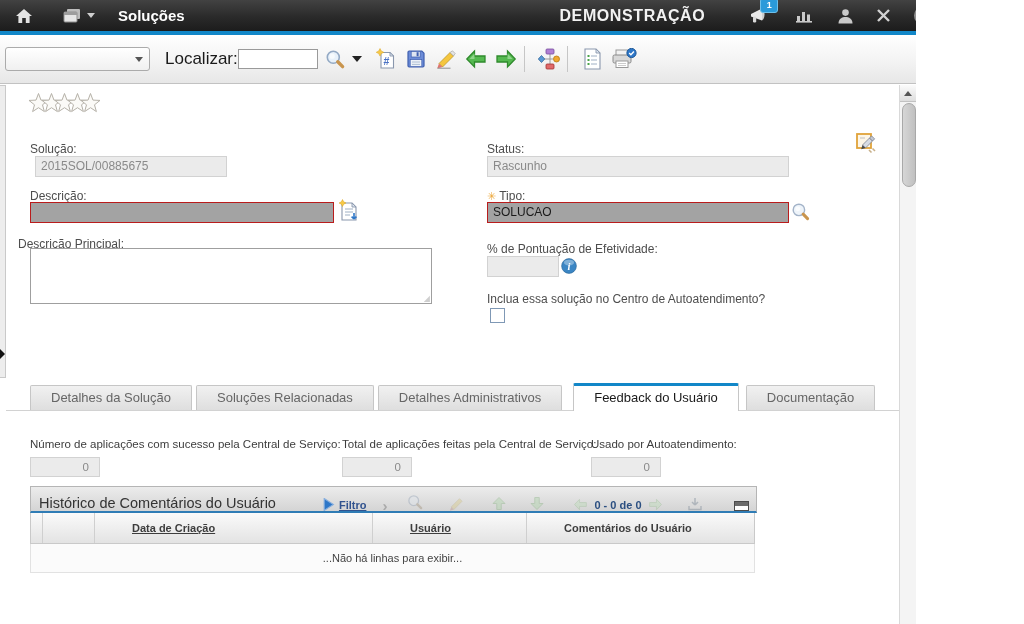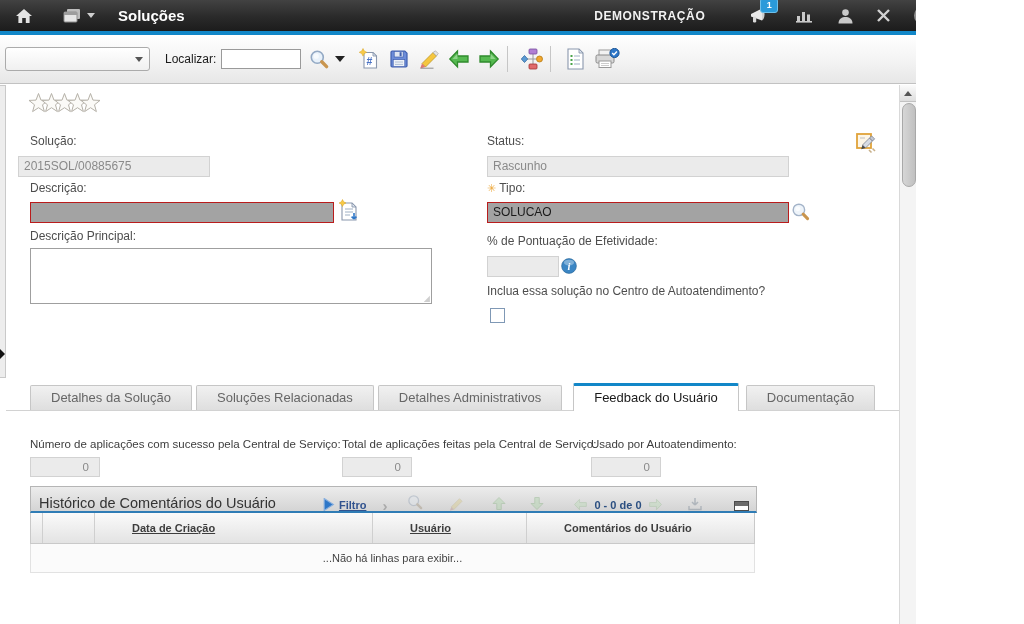--- a/index.html
+++ b/index.html
@@ -5,21 +5,21 @@
   html,body{margin:0;padding:0;background:#fff;}
   .page{position:relative;width:916px;height:624px;overflow:hidden;
         font-family:"Liberation Sans",sans-serif;background:#fff;}
 
   
   .navbar{position:absolute;top:0;left:0;width:1024px;height:31px;
           background:linear-gradient(#424242,#2a2a2a 55%,#1c1c1c);
           border-bottom:4px solid #1287c8;display:flex;align-items:center;
           box-sizing:content-box;}
   .nav-title{color:#fff;font-size:15px;font-weight:bold;margin-left:22px;}
-  .nav-env{color:#f2f2f2;font-size:12px;font-weight:bold;letter-spacing:.6px;}
+  .nav-env{color:#f2f2f2;font-size:16px;font-weight:bold;letter-spacing:.6px;}
   .nav-spacer{flex:1;}
   .nav-ic{position:relative;display:flex;align-items:center;justify-content:center;
           width:24px;height:24px;cursor:pointer;}
   .badge{position:absolute;top:-6px;right:-7px;min-width:10px;height:13px;line-height:13px;
          padding:0 3px;background:#2a9ada;border:1px solid #6fc0ea;border-radius:3px;
          color:#fff;font-size:9px;font-weight:bold;text-align:center;}
   .help-circle{width:15px;height:15px;border:2px solid #8f8f8f;border-radius:50%;
                color:#ababab;font-size:11px;font-weight:bold;text-align:center;line-height:15px;}
   .ibm{font-family:"Liberation Serif",serif;font-weight:800;font-size:19px;letter-spacing:.5px;
        color:transparent;background:repeating-linear-gradient(to bottom,#b0b0b0 0 1.6px,rgba(0,0,0,0) 1.6px 3.2px);
@@ -29,21 +29,21 @@
               border-top:5px solid #cfcfcf;display:inline-block;margin-left:4px;}
 
   
   .toolbar{position:absolute;top:35px;left:0;width:1024px;height:49px;
            background:linear-gradient(#ffffff,#f3f3f3 55%,#e7e7e7);
            border-bottom:1px solid #c2c2c2;display:flex;align-items:center;box-sizing:border-box;}
   .action-select{width:143px;height:22px;margin-left:5px;background:linear-gradient(#fff,#f0f0f0);
                  border:1px solid #ababab;border-radius:3px;display:flex;align-items:center;
                  justify-content:flex-end;cursor:pointer;}
   .action-select .caret-down{border-top-color:#555;margin-right:6px;}
-  .loc-label{font-size:12px;color:#1a1a1a;margin-left:15px;margin-right:5px;}
+  .loc-label{font-size:17px;color:#1a1a1a;margin-left:15px;}
   .loc-input{width:72px;height:18px;border:1px solid #9a9a9a;font-size:12px;padding:0 3px;
              font-family:"Liberation Sans",sans-serif;}
   .tb-ic{display:flex;align-items:center;justify-content:center;width:24px;height:26px;
          margin-left:6px;cursor:pointer;}
   .tb-sep{width:1px;height:26px;background:#c6c6c6;margin:0 6px;}
   .tb-caret{width:0;height:0;border-left:5px solid transparent;border-right:5px solid transparent;
             border-top:6px solid #222;margin-left:4px;cursor:pointer;}
 
   
   .main-bg{position:absolute;top:85px;left:0;width:1024px;height:539px;background:#fff;}
@@ -55,21 +55,21 @@
   .vscroll{position:absolute;top:85px;right:0;width:17px;height:539px;background:#f4f4f4;
            border-left:1px solid #d9d9d9;box-sizing:border-box;}
   .vs-btn{position:absolute;top:0;left:0;width:16px;height:16px;background:linear-gradient(#fbfbfb,#dedede);
           border-bottom:1px solid #c2c2c2;display:flex;align-items:center;justify-content:center;cursor:pointer;}
   .vs-up{width:0;height:0;border-left:4px solid transparent;border-right:4px solid transparent;
          border-bottom:5px solid #555;}
   .vs-thumb{position:absolute;top:18px;left:2px;width:12px;height:82px;border-radius:7px;
             background:linear-gradient(to right,#d6d6d6,#c0c0c0);border:1px solid #a8a8a8;cursor:grab;}
 
   
-  .lbl{position:absolute;font-size:12px;color:#4d4d4d;white-space:nowrap;}
+  .lbl{position:absolute;font-size:12px;color:#4d4d4d;white-space:nowrap;margin-top:8px;}
   .req{color:#eda93f;font-size:11px;margin-right:3px;}
   .field{position:absolute;height:19px;line-height:19px;font-size:12px;padding:0 5px;
          box-sizing:content-box;white-space:nowrap;overflow:hidden;}
   .ro{background:#ebebeb;border:1px solid #d2d2d2;color:#8a8a8a;}
   .rw{background:#a3a3a3;border:1px solid #b91c1c;color:#1a1a1a;}
   .textarea{position:absolute;background:#fff;border:1px solid #9f9f9f;}
   .grip{position:absolute;right:1px;bottom:0;font-size:8px;color:#cfcfcf;}
   .ic-abs{position:absolute;cursor:pointer;}
   .checkbox{position:absolute;width:13px;height:13px;background:#fff;border:1px solid #7f98b5;
             cursor:pointer;}
@@ -267,35 +267,35 @@
         </defs>
       <use href="#st" transform="translate(10.5,11.5)" fill="#fbfaf7" stroke="#b5b1a8"></use>
       <use href="#st" transform="translate(23.5,11.5)" fill="#fbfaf7" stroke="#b5b1a8"></use>
       <use href="#st" transform="translate(36.5,11.5)" fill="#fbfaf7" stroke="#b5b1a8"></use>
       <use href="#st" transform="translate(49.5,11.5)" fill="#fbfaf7" stroke="#b5b1a8"></use>
       <use href="#st" transform="translate(62.5,11.5)" fill="#fbfaf7" stroke="#b5b1a8"></use>
     </svg>
   </div>
 
   <span class="lbl" style="left:30px;top:134px">Solução:</span>
-  <div class="field ro" style="left:18px;top:156px;width:180px">2015SOL/00885675</div>
+  <div class="field ro" style="left:35px;top:156px;width:180px">2015SOL/00885675</div>
 
   <span class="lbl" style="left:30px;top:181px">Descrição:</span>
   <div class="field rw" style="left:30px;top:202px;width:292px"></div>
   <div class="ic-abs" style="left:338px;top:199px">
     <svg width="22" height="24" viewBox="0 0 22 24">
       <path d="M4 4 h10 l4 4 v13 h-14 z" fill="#fff" stroke="#8a97ad" stroke-width="1.1"></path>
       <path d="M14 4 l4 4 h-4 z" fill="#dfe6f0" stroke="#8a97ad" stroke-width="0.9"></path>
       <path d="M7 10 h8 M7 13 h8 M7 16 h5" stroke="#9fb0c4" stroke-width="1"></path>
       <path d="M4.5 0.5 l1.2 2.3 2.3 1.2 -2.3 1.2 -1.2 2.3 -1.2 -2.3 -2.3 -1.2 2.3 -1.2 z" fill="#f7c948" stroke="#d9a520" stroke-width="0.5"></path>
       <path d="M16 14 v6 M16 20 l-2.4 -2.4 M16 20 l2.4 -2.4" stroke="#2e77c8" stroke-width="1.6" fill="none"></path>
     </svg>
   </div>
 
-  <span class="lbl" style="left:30px;top:229px">Descrição Principal:</span>
+  <span class="lbl" style="left:18px;top:229px">Descrição Principal:</span>
   <div class="textarea" style="left:30px;top:248px;width:400px;height:54px">
     <span></span>
     <span class="grip">◢</span>
   </div>
 
   <span class="lbl" style="left:487px;top:134px">Status:</span>
   <div class="field ro" style="left:487px;top:156px;width:290px">Rascunho</div>
 
   <span class="lbl" style="left:487px;top:181px"><span class="req">✳</span><span>Tipo:</span></span>
   <div class="field rw" style="left:487px;top:202px;width:290px">SOLUCAO</div>

